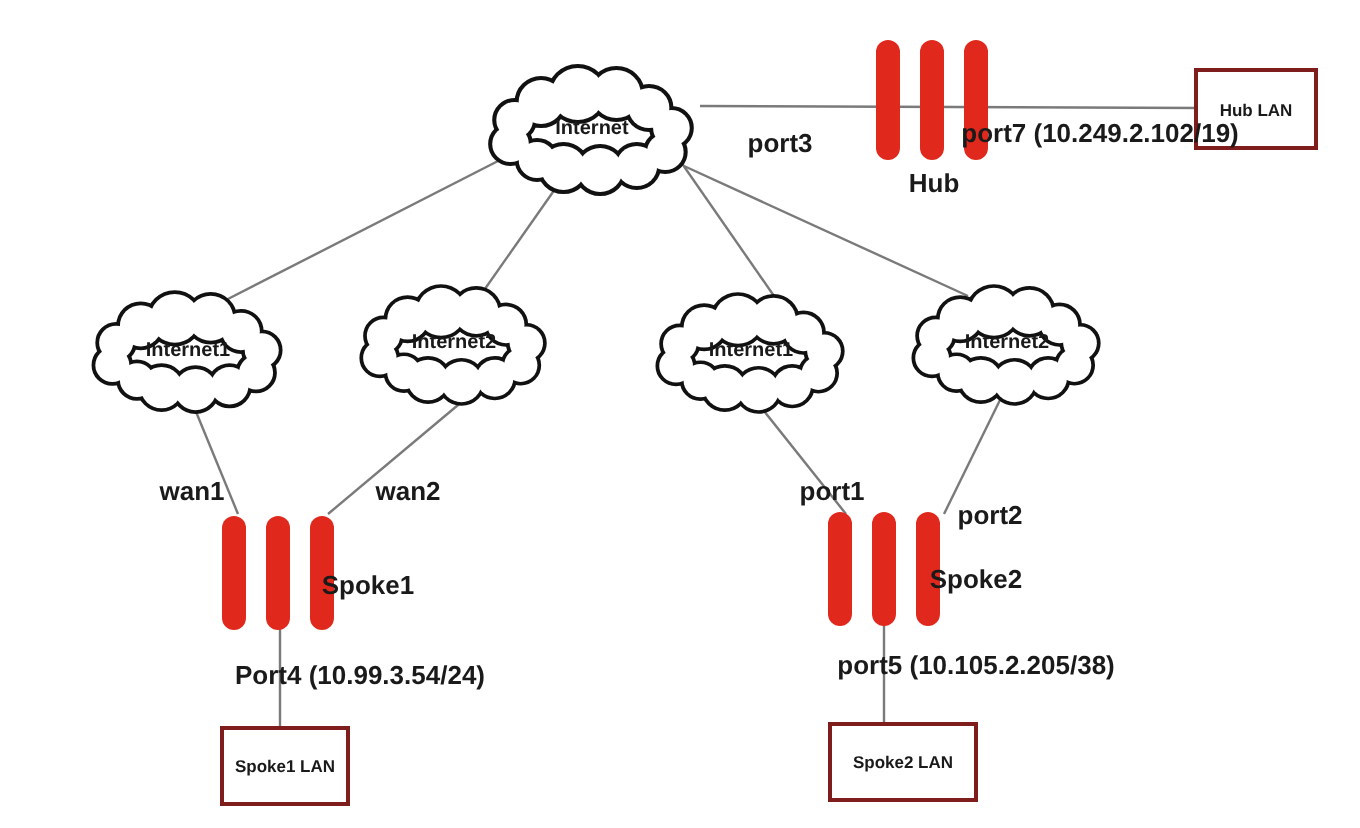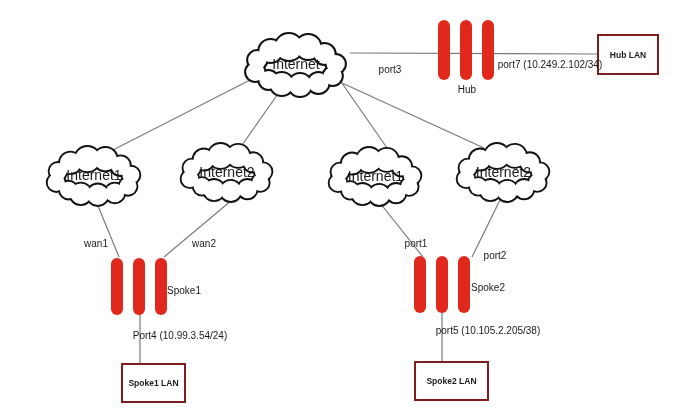--- a/index.html
+++ b/index.html
@@ -13,21 +13,21 @@
   
   #links{position:absolute;left:0;top:0;width:680px;height:414px;}
   #links line{stroke:var(--line-gray,#7a7a7a);stroke-width:1.2;}
 
   
   .cloud{position:absolute;}
   .cloud svg{display:block;width:100%;height:100%;overflow:visible;}
   .cloud-label{
     position:absolute;inset:0;
     display:flex;align-items:center;justify-content:center;
-    font-size:14px;font-weight:normal;color:#1a1a1a;
+    font-size:10px;font-weight:bold;color:#1a1a1a;
     padding-bottom:2px;
   }
 
   
   .router{position:absolute;display:flex;gap:10px;}
   .router .bar{
     width:12px;height:100%;
     background:var(--router-red,#e0291c);
     border-radius:7px;
   }
@@ -37,27 +37,27 @@
 
   
   .lan-box{
     position:absolute;
     background:#fff;border:2px solid #7f1d1d;
     display:flex;align-items:center;justify-content:center;
     font-size:8.5px;font-weight:bold;color:#1a1a1a;
     box-sizing:border-box;
   }
   .lan-hub{left:597px;top:34px;width:62px;height:41px;}
-  .lan-spoke1{left:110px;top:363px;width:65px;height:40px;margin-left:11px;}
+  .lan-spoke1{left:110px;top:363px;width:65px;height:40px;}
   .lan-spoke2{left:414px;top:361px;width:75px;height:40px;}
 
   
   .lbl{
     position:absolute;
-    font-size:10px;font-weight:normal;color:#1a1a1a;
+    font-size:13px;font-weight:bold;color:#1a1a1a;
     white-space:nowrap;
     transform:translateX(-50%);
   }
 </style>
 </head>
 <body>
 
 <svg width="0" height="0" style="position:absolute" aria-hidden="true">
   <defs>
     <g id="cloud-shape">
@@ -168,21 +168,21 @@
     <span>Hub LAN</span>
   </div>
   <div class="lan-box lan-spoke1">
     <span>Spoke1 LAN</span>
   </div>
   <div class="lan-box lan-spoke2">
     <span>Spoke2 LAN</span>
   </div>
 
   <div class="lbl" style="left:390px;top:64px">port3</div>
-  <div class="lbl" style="left:550px;top:59px">port7 (10.249.2.102/34)</div>
+  <div class="lbl" style="left:550px;top:59px">port7 (10.249.2.102/19)</div>
   <div class="lbl" style="left:96px;top:238px">wan1</div>
   <div class="lbl" style="left:204px;top:238px">wan2</div>
   <div class="lbl" style="left:416px;top:238px">port1</div>
   <div class="lbl" style="left:495px;top:250px">port2</div>
   <div class="lbl" style="left:180px;top:330px">Port4 (10.99.3.54/24)</div>
   <div class="lbl" style="left:488px;top:325px">port5 (10.105.2.205/38)</div>
 
 </div>
 
 </body></html>

